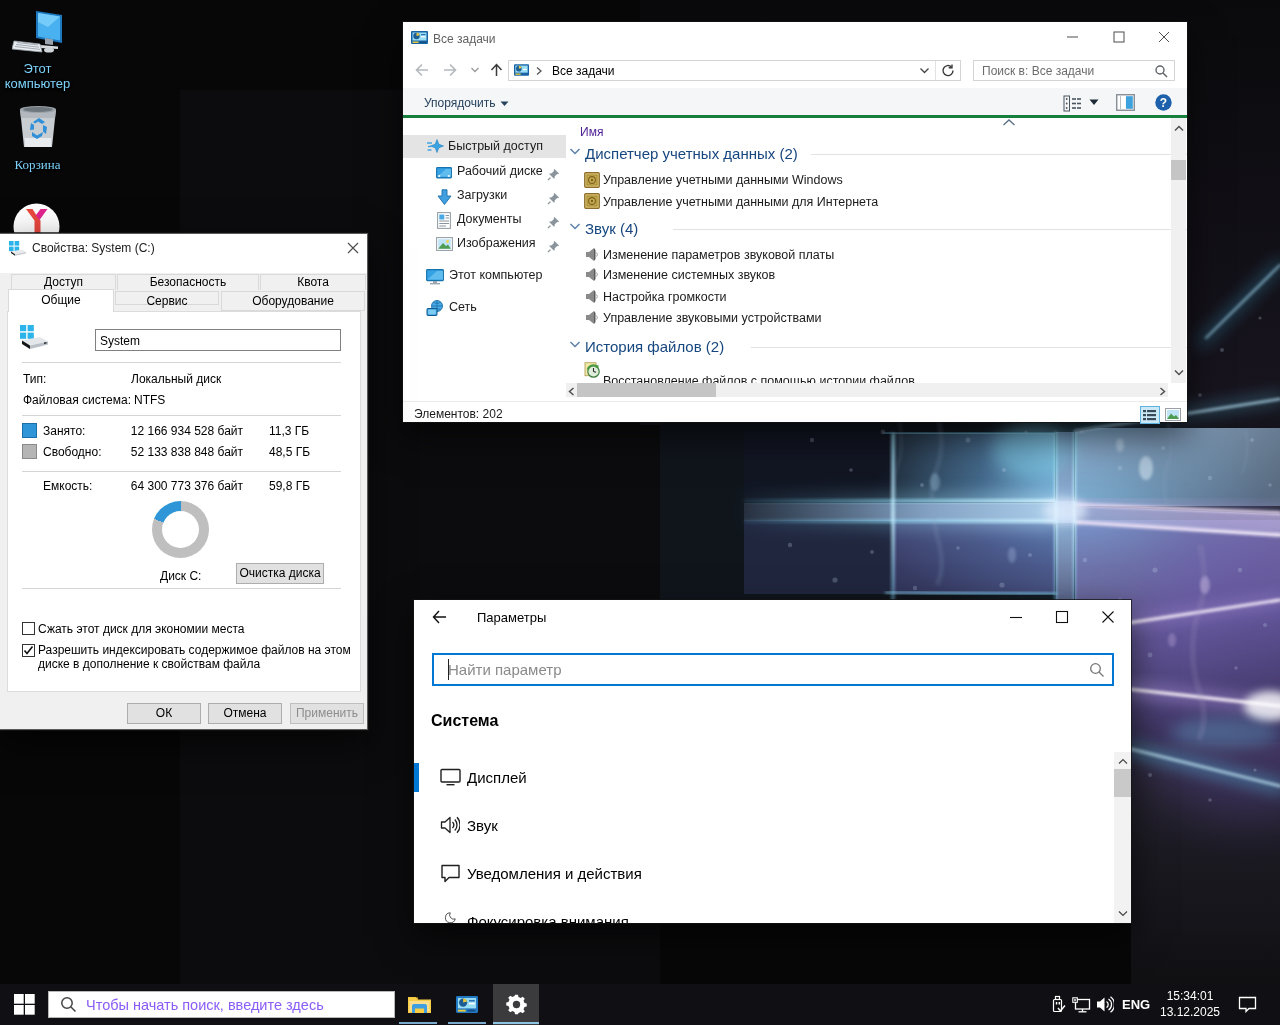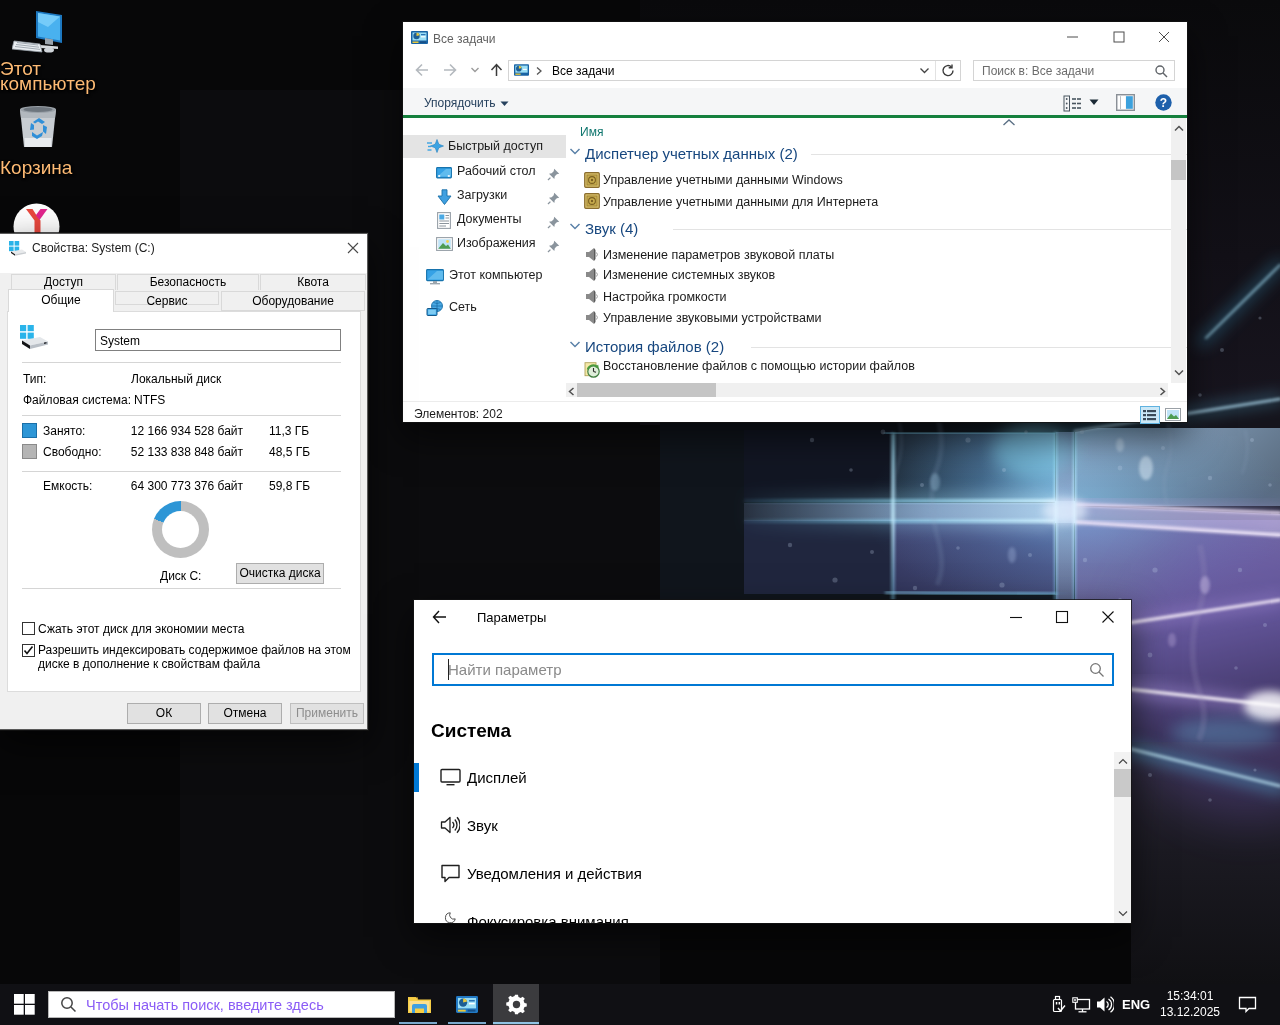--- a/index.html
+++ b/index.html
@@ -2,21 +2,21 @@
 <html><head>
 <meta charset="utf-8">
 <style>
 * { margin:0; padding:0; box-sizing:border-box; }
 html,body { width:1280px; height:1025px; overflow:hidden; background:#060608; font-family:"Liberation Sans", sans-serif; }
 #desktop { position:relative; width:1280px; height:1025px; overflow:hidden; }
 #wall { position:absolute; left:0; top:0; }
 .win { position:absolute; background:#fff; box-shadow:0 0 0 1px rgba(20,20,20,.75), 0 14px 34px rgba(0,0,0,.62); }
 .abs { position:absolute; }
 
-.dicon { position:absolute; color:#fdba74; font-size:19px; text-align:left; text-shadow:0 1px 2px #000, 1px 1px 3px #000; }
+.dicon { position:absolute; color:#7dd3fc; font-size:13px; text-align:center; text-shadow:0 1px 2px #000, 1px 1px 3px #000; }
 
 #explorer { left:403px; top:22px; width:784px; height:400px; font-size:12px; color:#1a1a1a; }
 #explorer .cap { position:absolute; color:#616161; }
 .addr { position:absolute; left:105px; top:38px; width:453px; height:21px; border:1px solid #d4d4d4; background:#fff; }
 .srch { position:absolute; left:570px; top:38px; width:202px; height:21px; border:1px solid #d4d4d4; background:#fff; color:#6c6c6c; }
 .toolbar { position:absolute; left:0; top:66px; width:784px; height:30px; background:#f5f6f7; border-bottom:3px solid #15803d; }
 .sidebar { position:absolute; left:0; top:96px; width:163px; height:265px; background:#fff; }
 .list { position:absolute; left:163px; top:96px; width:605px; height:265px; background:#fff; }
 .grp { position:absolute; font-size:15px; color:#17477f; }
 .grp .rule { position:absolute; top:9px; height:1px; background:#e3e3e3; }
@@ -269,21 +269,21 @@
   <polygon points="2,33 28,36 30,44 0,41" fill="none" stroke="#9aa3ab" stroke-width="0.8"></polygon>
   <g stroke="#9aa3ab" stroke-width="0.9">
           <line x1="5" y1="34.5" x2="26" y2="37"></line>
           <line x1="4" y1="36.5" x2="27" y2="39.2"></line>
           <line x1="3" y1="38.5" x2="28" y2="41.4"></line>
         </g>
   <ellipse cx="37" cy="42" rx="5" ry="2.6" fill="#cfd4d9"></ellipse>
  </svg>
  <div style="margin-top:7px;line-height:15px;">Этот<br>компьютер</div>
 </div>
-<div class="dicon" style="left:0;top:105px;width:75px;">
+<div class="dicon" style="left:0;top:105px;width:75px;font-family:Liberation Serif, serif;">
  <svg width="46" height="44" viewBox="0 0 46 44" style="display:block;margin:0 auto;">
   <polygon points="5,4 41,4 37,42 9,42" fill="#c8cdd2"></polygon>
   <polygon points="5,4 41,4 40,13 6,13" fill="#b2b8be"></polygon>
   <ellipse cx="23" cy="4.5" rx="18" ry="3.4" fill="#9aa1a8"></ellipse>
   <ellipse cx="23" cy="4.5" rx="14.5" ry="2.4" fill="#6e767e"></ellipse>
   <polygon points="9.5,33 36.5,33 36,42 10,42" fill="#e8ebee"></polygon>
   <g fill="#2f8fd8">
    <path d="M18,17 l6,-4 6,4 -3,2 -4,-2.6 -3,2z"></path>
    <path d="M15,25 l1,-7 3,2 0,4.5z"></path>
    <path d="M28,20 l4,2 -1,7 -3,-2.5z"></path>
@@ -403,21 +403,21 @@
           <line x1="1" y1="7.5" x2="4" y2="7.5" stroke="#3aa3e3" stroke-width="1.4"></line>
           <line x1="0.5" y1="11" x2="4.5" y2="11" stroke="#3aa3e3" stroke-width="1.4"></line>
   </svg>
   <div class="abs" style="left:45px;top:21px;font-size:12.5px;">Быстрый доступ</div>
   <svg class="abs" style="left:33px;top:49px;" width="16" height="14" viewBox="0 0 16 14">
    <rect x="0.6" y="0.6" width="14.8" height="10.3" rx="0.8" fill="#36a2e6" stroke="#1773ad" stroke-width="1.1"></rect>
    <polygon points="1.5,9.5 10,2 15,2 15,9.5" fill="#6cc2f0" opacity="0.8"></polygon>
    <rect x="2.2" y="8.2" width="2" height="1.6" fill="#fff"></rect>
           <rect x="11.8" y="8.2" width="2" height="1.6" fill="#fff"></rect>
   </svg>
-  <div class="abs" style="left:54px;top:46px;font-size:12.5px;">Рабочий стол</div>
+  <div class="abs" style="left:54px;top:46px;font-size:12.5px;">Рабочий диске</div>
   <svg class="abs" style="left:34px;top:71px;" width="15" height="17" viewBox="0 0 15 17">
    <path d="M5,0.8 L10,0.8 L10,7 L14,7 L7.5,15.5 L1,7 L5,7 Z" fill="#3f9fe0" stroke="#1a6fa8" stroke-width="0.9"></path>
   </svg>
   <div class="abs" style="left:54px;top:70px;font-size:12.5px;">Загрузки</div>
   <svg class="abs" style="left:34px;top:94px;" width="14" height="17" viewBox="0 0 14 17">
    <rect x="0.6" y="0.6" width="12.8" height="15.8" fill="#fff" stroke="#98a0a8" stroke-width="1.1"></rect>
    <rect x="2.3" y="2.5" width="5" height="5" fill="#4aa9e4"></rect>
    <g stroke="#8b949c" stroke-width="1">
             <line x1="8.5" y1="3.5" x2="12" y2="3.5"></line>
             <line x1="8.5" y1="6" x2="12" y2="6"></line>
@@ -459,21 +459,21 @@
   <svg class="abs" style="left:144px;top:98px;" width="13" height="13" viewBox="0 0 13 13">
           <path d="M7.2,0.8 L12.2,5.8 L9.8,6.3 L7.8,8.3 L7.3,11 L2,5.7 L4.7,5.2 L6.7,3.2 Z" fill="#8a949d"></path>
           <path d="M3.4,9.6 L1,12" stroke="#8a949d" stroke-width="1.3" fill="none"></path>
         </svg>
   <svg class="abs" style="left:144px;top:122px;" width="13" height="13" viewBox="0 0 13 13">
           <path d="M7.2,0.8 L12.2,5.8 L9.8,6.3 L7.8,8.3 L7.3,11 L2,5.7 L4.7,5.2 L6.7,3.2 Z" fill="#8a949d"></path>
           <path d="M3.4,9.6 L1,12" stroke="#8a949d" stroke-width="1.3" fill="none"></path>
         </svg>
  </div>
  <div class="list">
- <div class="abs" style="left:14px;top:7px;font-size:12px;color:#0f766e;">Имя</div>
+ <div class="abs" style="left:14px;top:7px;font-size:12px;color:#4c1d95;">Имя</div>
  <svg class="abs" style="left:436px;top:1px;" width="14" height="7" viewBox="0 0 14 7">
           <path d="M1.5,6 L7,1 L12.5,6" stroke="#5a6f84" stroke-width="1.3" fill="none"></path>
         </svg>
  <svg class="abs" style="left:3px;top:29px;" width="12" height="9" viewBox="0 0 12 9">
           <path d="M1.5,2 L6,6.5 L10.5,2" stroke="#5a81a8" stroke-width="1.5" fill="none"></path>
         </svg>
  <div class="grp" style="left:19px;top:27px;">Диспетчер учетных данных (2)<div class="rule" style="left:226px;width:376px;"></div></div>
  <svg class="abs" style="left:18px;top:54px;" width="16" height="16" viewBox="0 0 16 16">
  <rect x="0.7" y="0.7" width="14.6" height="14.6" rx="1" fill="#d8c06a" stroke="#8a6d2f" stroke-width="1.2"></rect>
  <rect x="3" y="3" width="10" height="10" fill="#c9ad4e" stroke="#9a7d35" stroke-width="0.8"></rect>
@@ -520,21 +520,21 @@
           <path d="M1.5,2 L6,6.5 L10.5,2" stroke="#5a81a8" stroke-width="1.5" fill="none"></path>
         </svg>
  <div class="grp" style="left:19px;top:220px;">История файлов (2)<div class="rule" style="left:166px;width:436px;"></div></div>
  <svg class="abs" style="left:18px;top:244px;" width="16" height="16" viewBox="0 0 16 16">
  <rect x="1" y="0.7" width="11" height="13" fill="#f5e9a8" stroke="#b0a35c" stroke-width="0.9"></rect>
  <circle cx="9.5" cy="9.5" r="5.7" fill="#dfeeda" stroke="#3e7d3e" stroke-width="1.2"></circle>
  <path d="M9.5,9.5 L9.5,6 M9.5,9.5 L12,10.3" stroke="#2a2a2a" stroke-width="1.1"></path>
  <path d="M3.6,7.5 a6,6 0 0 1 10,-2.6" fill="none" stroke="#4a9a3e" stroke-width="1.8"></path>
  <path d="M14.2,2.6 l0.4,3.4 -3.4,-0.5 Z" fill="#4a9a3e"></path>
 </svg>
- <div class="item" style="left:37px;top:241px;">Восстановление файлов с помощью истории файлов</div>
+ <div class="item" style="left:37px;top:256px;">Восстановление файлов с помощью истории файлов</div>
 </div>
  <div class="vsb">
  <svg class="abs" style="left:3px;top:7px;" width="10" height="7" viewBox="0 0 10 7">
           <path d="M1,5.5 L5,1.5 L9,5.5" stroke="#505050" stroke-width="1.5" fill="none"></path>
         </svg>
  <div class="abs" style="left:0;top:42px;width:15px;height:20px;background:#c5c5c5;"></div>
  <svg class="abs" style="left:3px;top:251px;" width="10" height="7" viewBox="0 0 10 7">
           <path d="M1,1.5 L5,5.5 L9,1.5" stroke="#505050" stroke-width="1.5" fill="none"></path>
         </svg>
 </div>
@@ -665,21 +665,21 @@
         <path d="M5.5,2.5 L16.5,13.5 M16.5,2.5 L5.5,13.5" stroke="#111" stroke-width="1.1"></path>
       </svg>
  <div class="abs" style="left:18px;top:53px;width:682px;height:33px;border:2px solid #0078d4;background:#fff;">
   <div class="abs" style="left:14px;top:4px;width:1px;height:21px;background:#222;"></div>
   <div class="abs" style="left:14px;top:6px;font-size:15px;color:#8a8a8a;">Найти параметр</div>
   <svg class="abs" style="left:655px;top:7px;" width="16" height="16" viewBox="0 0 16 16">
           <circle cx="6.5" cy="6.5" r="4.8" stroke="#757575" stroke-width="1.3" fill="none"></circle>
           <line x1="10" y1="10" x2="14.5" y2="14.5" stroke="#757575" stroke-width="1.3"></line>
         </svg>
  </div>
- <div class="abs" style="left:17px;top:120px;font-size:19px;font-weight:bold;">Система</div>
+ <div class="abs" style="left:17px;top:112px;font-size:16px;font-weight:bold;">Система</div>
  <div class="abs" style="left:0px;top:162.5px;width:4.5px;height:29px;background:#0078d4;"></div>
  <svg class="abs" style="left:26px;top:168px;" width="21" height="18" viewBox="0 0 21 18">
   <rect x="1" y="1.5" width="19" height="12.5" rx="1" fill="none" stroke="#1f1f1f" stroke-width="1.4"></rect>
   <line x1="6.5" y1="16.7" x2="14.5" y2="16.7" stroke="#1f1f1f" stroke-width="1.4"></line>
  </svg>
  <div class="sitem" style="top:169px;">Дисплей</div>
  <svg class="abs" style="left:26px;top:215px;" width="20" height="20" viewBox="0 0 20 20">
   <path d="M1.5,7 L5,7 L10,2.5 L10,17.5 L5,13 L1.5,13 Z" fill="none" stroke="#1f1f1f" stroke-width="1.3" stroke-linejoin="round"></path>
   <path d="M12.5,7 a4.4,4.4 0 0 1 0,6 M14.8,4.5 a8,8 0 0 1 0,11 M17,2.2 a11.5,11.5 0 0 1 0,15.6" stroke="#1f1f1f" stroke-width="1.3" fill="none"></path>
  </svg>

